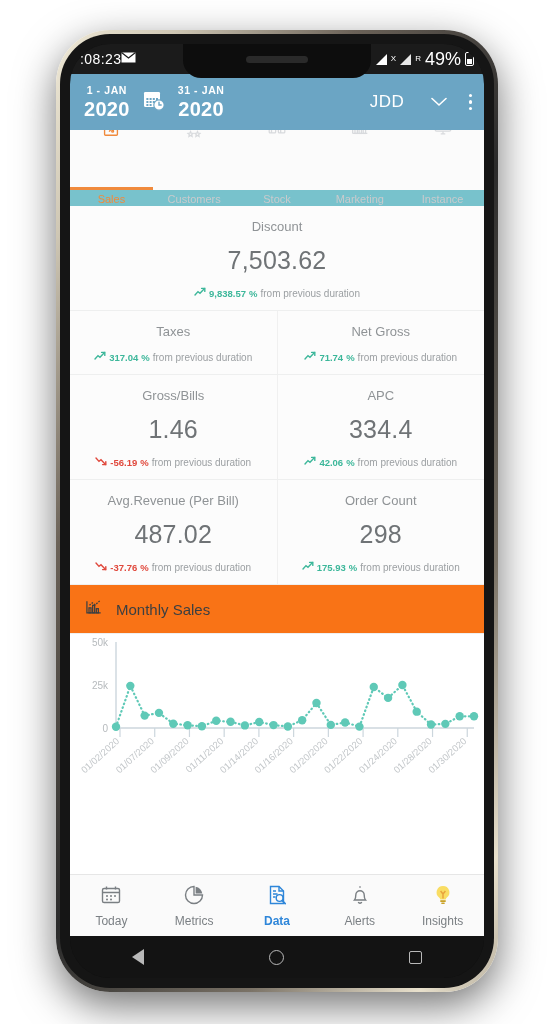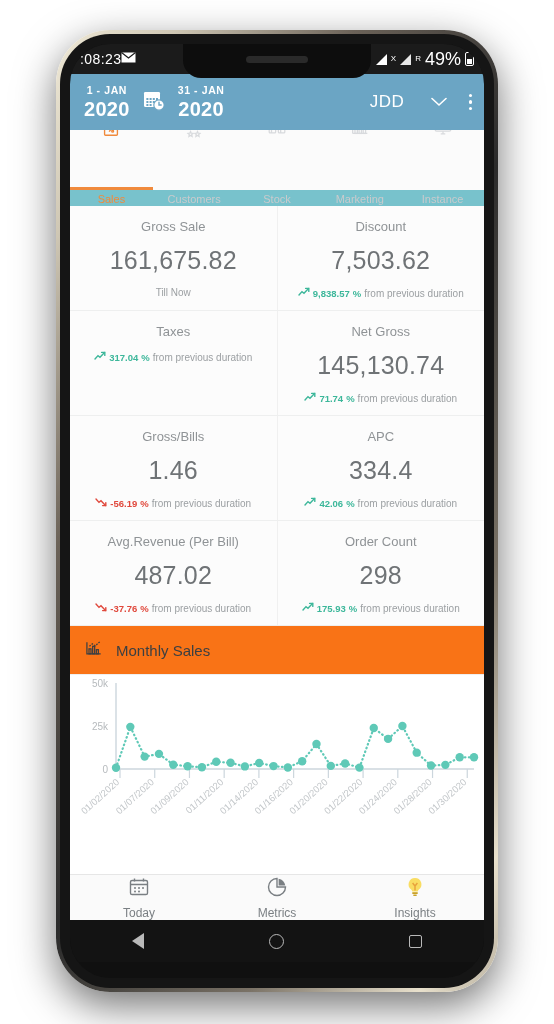--- a/index.html
+++ b/index.html
@@ -140,21 +140,21 @@
   .chart-head {
     display: flex; align-items: center; gap: 12px;
     padding: 12px 14px; background: #f97316;
     border-bottom: 1px solid #efefef;
   }
   .chart-title { font-size: 15px; color: #3b3f42; }
   .chart-area { position: relative; height: 150px; background: #fff; }
 
   
   .bottomnav {
-    height: 46px; background: #fafafa; display: flex;
+    height: 62px; background: #fafafa; display: flex;
     border-top: 1px solid #e6e6e6;
   }
   .bn {
     flex: 1; display: flex; flex-direction: column; align-items: center; justify-content: center; gap: 3px;
   }
   .bn .blabel { font-size: 12px; color: #7a7f83; }
   .bn.active .blabel { color: #2e86d9; font-weight: 700; }
 
   .androidnav {
     height: 42px; background: #131313;
@@ -302,27 +302,20 @@
         <span class="tunder"></span>
       </div>
     </div>
 
     <div class="teal-band"></div>
 
     <div class="content">
       <div id="metric-rows">
           <div class="metric-row">
             <div class="metric">
-              <div class="m-title">Gross Sale</div>
-              <div class="m-value">161,675.82</div>
-              <div class="m-sub">
-                <span>Till Now</span>
-              </div>
-            </div>
-            <div class="metric">
               <div class="m-title">Discount</div>
               <div class="m-value">7,503.62</div>
               <div class="m-sub">
                 <span class="up"><svg width="12" height="10" viewBox="0 0 12 10" fill="none" stroke="currentColor" stroke-width="1.4" stroke-linecap="round">
                     <path d="M1 8 L4 4.6 L6 6.2 L10.5 1.6"></path>
                     <path d="M7.6 1.4 H10.8 V4.4"></path>
                   </svg></span>
                 <span class="pct up">9,838.57</span>
                 <span class="pct up">%</span>
                 <span>from previous duration</span>
@@ -337,21 +330,20 @@
                     <path d="M1 8 L4 4.6 L6 6.2 L10.5 1.6"></path>
                     <path d="M7.6 1.4 H10.8 V4.4"></path>
                   </svg></span>
                 <span class="pct up">317.04</span>
                 <span class="pct up">%</span>
                 <span>from previous duration</span>
               </div>
             </div>
             <div class="metric">
               <div class="m-title">Net Gross</div>
-              <div class="m-value">145,130.74</div>
               <div class="m-sub">
                 <span class="up"><svg width="12" height="10" viewBox="0 0 12 10" fill="none" stroke="currentColor" stroke-width="1.4" stroke-linecap="round">
                     <path d="M1 8 L4 4.6 L6 6.2 L10.5 1.6"></path>
                     <path d="M7.6 1.4 H10.8 V4.4"></path>
                   </svg></span>
                 <span class="pct up">71.74</span>
                 <span class="pct up">%</span>
                 <span>from previous duration</span>
               </div>
             </div>
@@ -507,20 +499,42 @@
       </div>
       <div class="bn">
         <span>
           <svg width="24" height="24" viewBox="0 0 24 24" fill="none" stroke="#7a7f83" stroke-width="1.4">
             <path d="M12 3.5 a8.5 8.5 0 1 0 8.5 8.5 H12 Z"></path>
             <path d="M13.6 3.7 a8.5 8.5 0 0 1 6.7 6.7 H13.6 Z" fill="#7a7f83" stroke="none"></path>
           </svg>
         </span>
         <span class="blabel">Metrics</span>
       </div>
+      <div class="bn active">
+        <span>
+          <svg width="24" height="24" viewBox="0 0 24 24" fill="none" stroke="#2e86d9" stroke-width="1.4">
+            <path d="M5.5 3.5 H14 L18.5 8 V20.5 H5.5 Z"></path>
+            <path d="M14 3.5 V8 H18.5"></path>
+            <path d="M8 8 H11 M8 11 H12.5 M8 14 H10.5"></path>
+            <circle cx="14.6" cy="15" r="3.4"></circle>
+              <path d="M17.2 17.6 L20.2 20.6" stroke-linecap="round" stroke-width="1.7"></path>
+          </svg>
+        </span>
+        <span class="blabel">Data</span>
+      </div>
+      <div class="bn">
+        <span>
+          <svg width="24" height="24" viewBox="0 0 24 24" fill="none" stroke="#7a7f83" stroke-width="1.4">
+            <path d="M6.5 17 c1.2-1.4 1.3-2.6 1.3-5 a4.2 4.2 0 0 1 8.4 0 c0 2.4.1 3.6 1.3 5 Z"></path>
+            <path d="M12 3.2 V4.8"></path>
+              <path d="M10.3 19 a1.8 1.8 0 0 0 3.4 0"></path>
+          </svg>
+        </span>
+        <span class="blabel">Alerts</span>
+      </div>
       <div class="bn">
         <span>
           <svg width="24" height="24" viewBox="0 0 24 24">
             <path d="M12 3 a6.4 6.4 0 0 1 3.9 11.5 c-.8.6-1.1 1.3-1.2 2.1 h-5.4 c-.1-.8-.4-1.5-1.2-2.1 A6.4 6.4 0 0 1 12 3Z" fill="#f9dd63"></path>
             <rect x="9.3" y="17.2" width="5.4" height="1.8" fill="#c9a227"></rect>
             <rect x="10.2" y="19.4" width="3.6" height="1.5" rx=".6" fill="#c9a227"></rect>
             <path d="M12 15.6 V11 L9.6 8 M12 11 L14.4 8" stroke="#e8a33d" stroke-width="1.5" fill="none"></path>
           </svg>
         </span>
         <span class="blabel">Insights</span>

